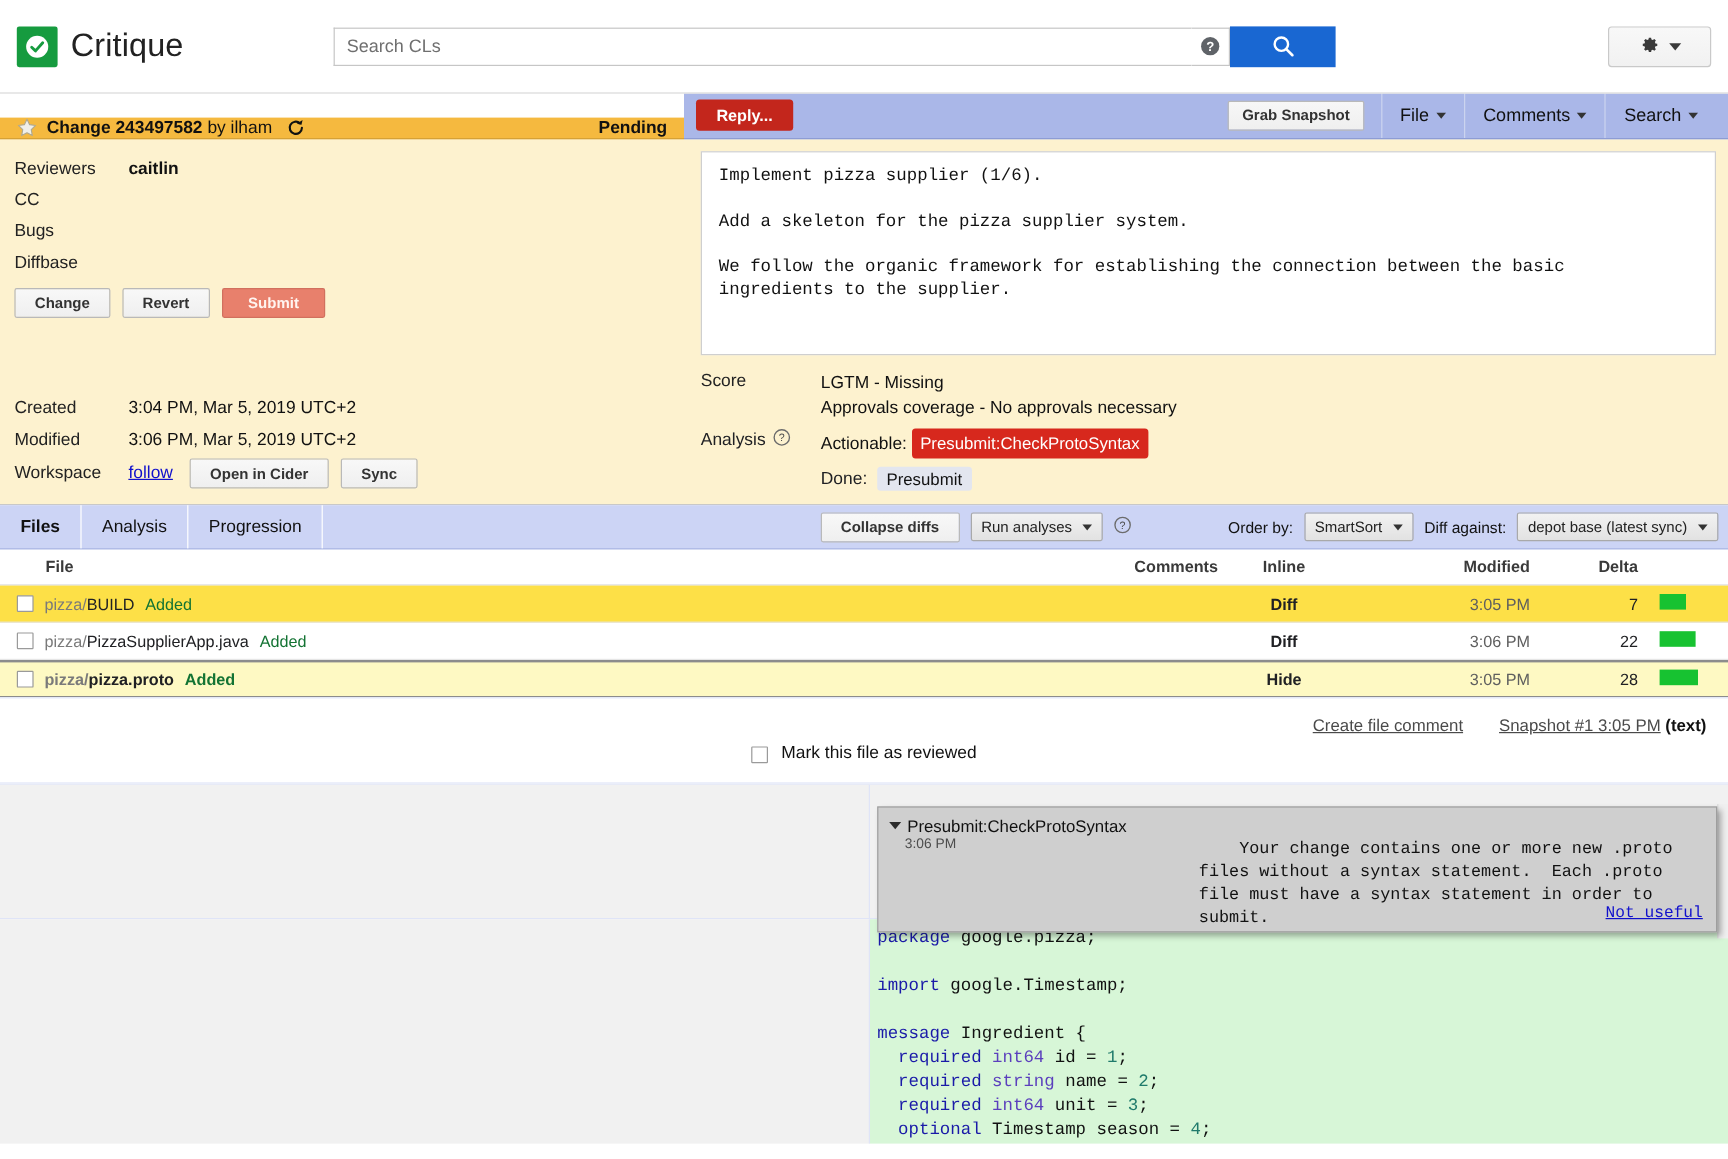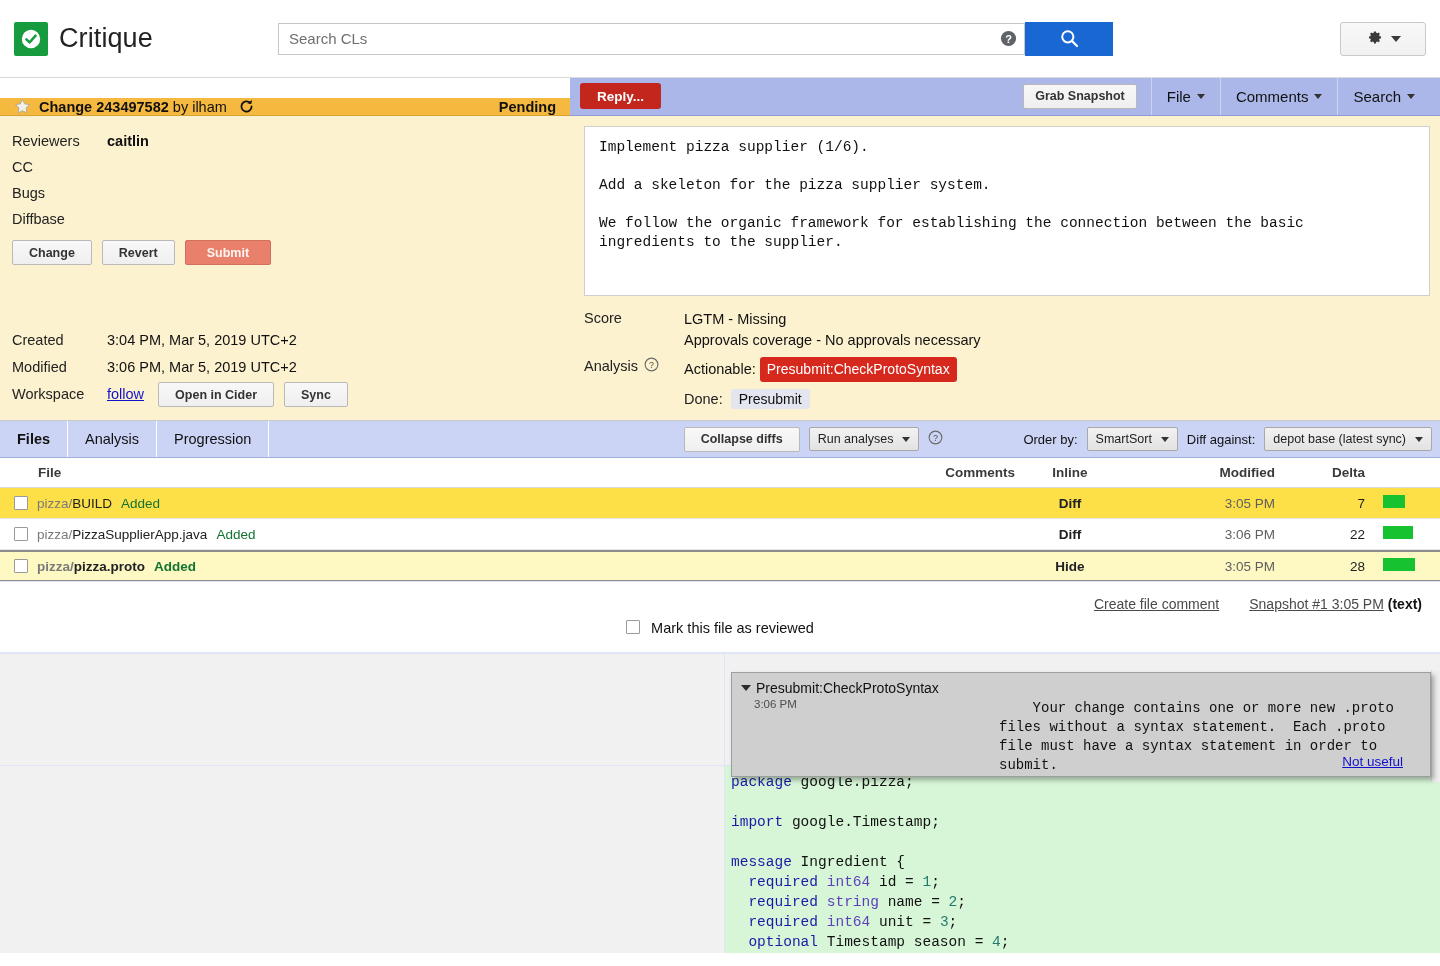--- a/index.html
+++ b/index.html
@@ -196,21 +196,21 @@
     height: 72px; background: #fff; border: 1px solid #dfe4f7;
     border-left: none; border-right: none;
     padding: 12px 14px 0 18px; position: relative;
   }
   #devnull { font-size: 14px; color: #111; }
   #diffhead-links { position: absolute; right: 18px; top: 14px; display: flex; gap: 30px; font-size: 14px; }
   .ulink { color: #4a4a4a; text-decoration: underline; cursor: pointer; }
   #text-tag { font-weight: bold; color: #111; }
   #mark-reviewed {
     position: absolute; left: 0; right: 0; top: 38px;
-    display: flex; align-items: flex-start; justify-content: center; gap: 11px;
+    display: flex; align-items: flex-end; justify-content: center; gap: 11px;
     font-size: 14.5px; color: #111;
   }
 
   
   #diffbody { display: flex; height: 300px; border-top: 1px solid #dfe4f7; }
   #diffbody-top { display: flex; height: 112px; border-bottom: 1px solid #dfe4f7; }
   #diffbody-bot { display: flex; flex: 1; }
   #codepane {
     flex: 1; background: #d7f6d7; font-family: "Liberation Mono", monospace;
     font-size: 14.5px; line-height: 20px; padding: 6px 0 0 6px; color: #111;
@@ -229,22 +229,22 @@
   }
   #pop-left { width: 258px; }
   #pop-title { display: flex; align-items: center; gap: 5px; font-size: 14px; color: #111; }
   .caret-dn { width:0;height:0;border-left:5px solid transparent;border-right:5px solid transparent;border-top:6px solid #2b2b2b; }
   #pop-time { font-size: 11.5px; color: #4d4d4d; margin-left: 13px; margin-top: 2px; }
   #pop-body {
     flex: 1; font-family: "Liberation Mono", monospace; font-size: 14px;
     line-height: 19px; color: #111; position: relative; white-space: pre-wrap;
   }
   #not-useful {
-    position: absolute; right: 18px; bottom: -2px;
-    color: #1111cc; text-decoration: underline; font-family: Liberation Sans, sans-serif;
+    position: absolute; right: 2px; bottom: -2px;
+    color: #1111cc; text-decoration: underline; font-family: Liberation Mono, monospace;
     font-size: 13.5px; cursor: pointer;
   }
   #scrollhint { position: absolute; right: 0; top: 670px; width: 9px; height: 112px; background: #efefef; border-left:1px solid #dcdcdc; }
 </style>
 </head>
 <body>
 
 <div id="topbar">
   <div id="brand">
     <div id="logo-box">

